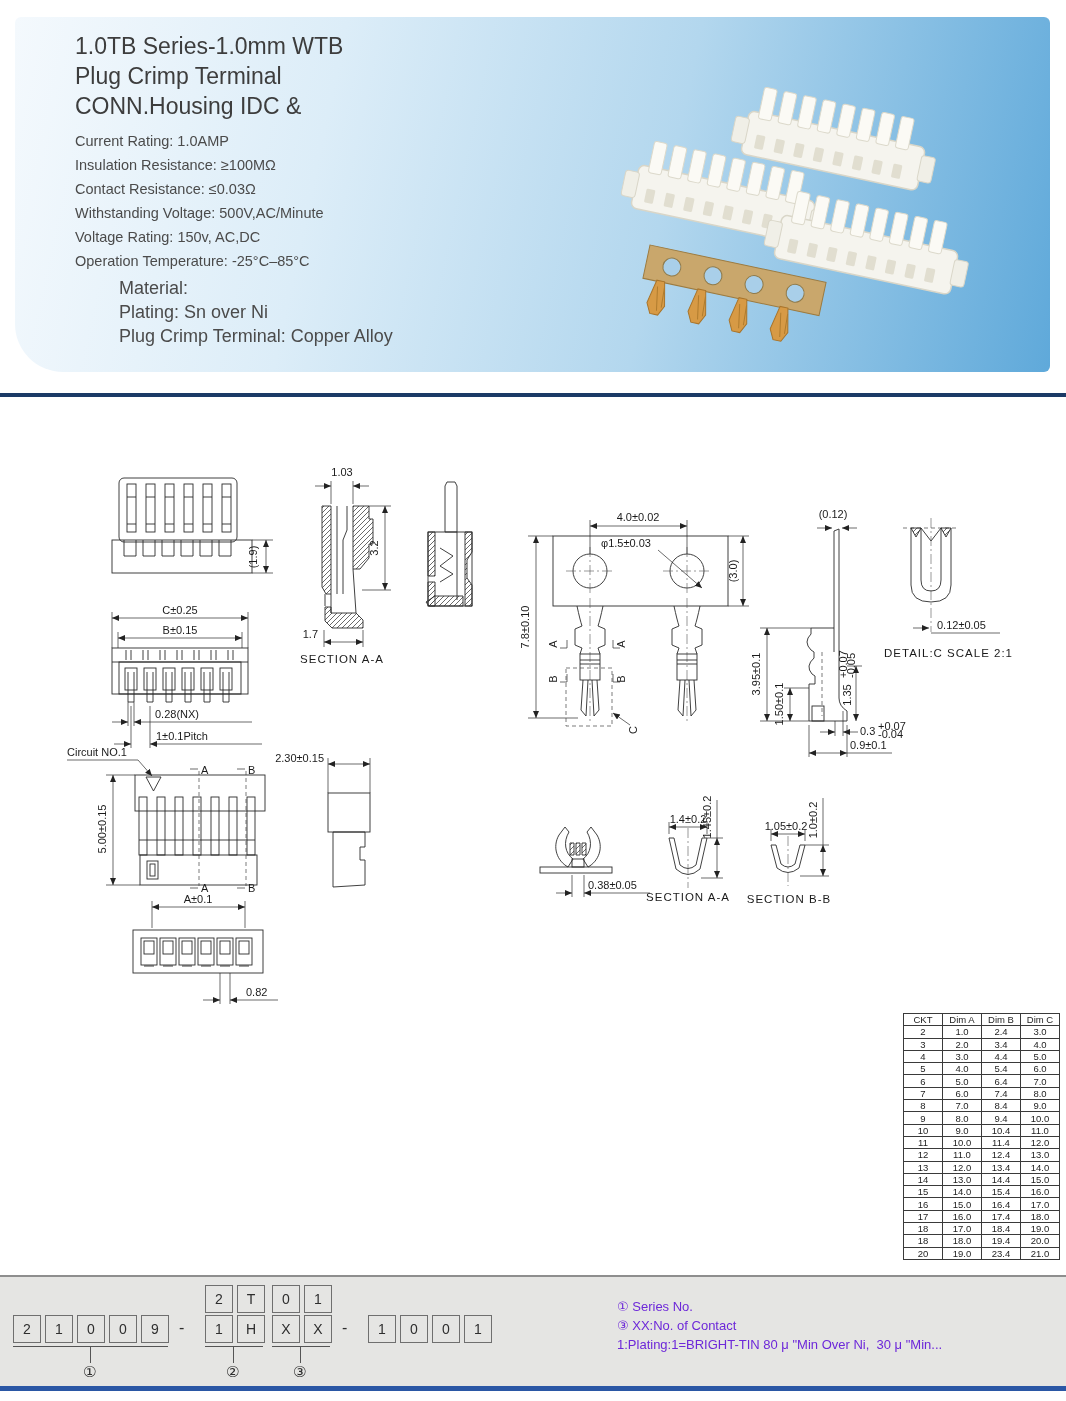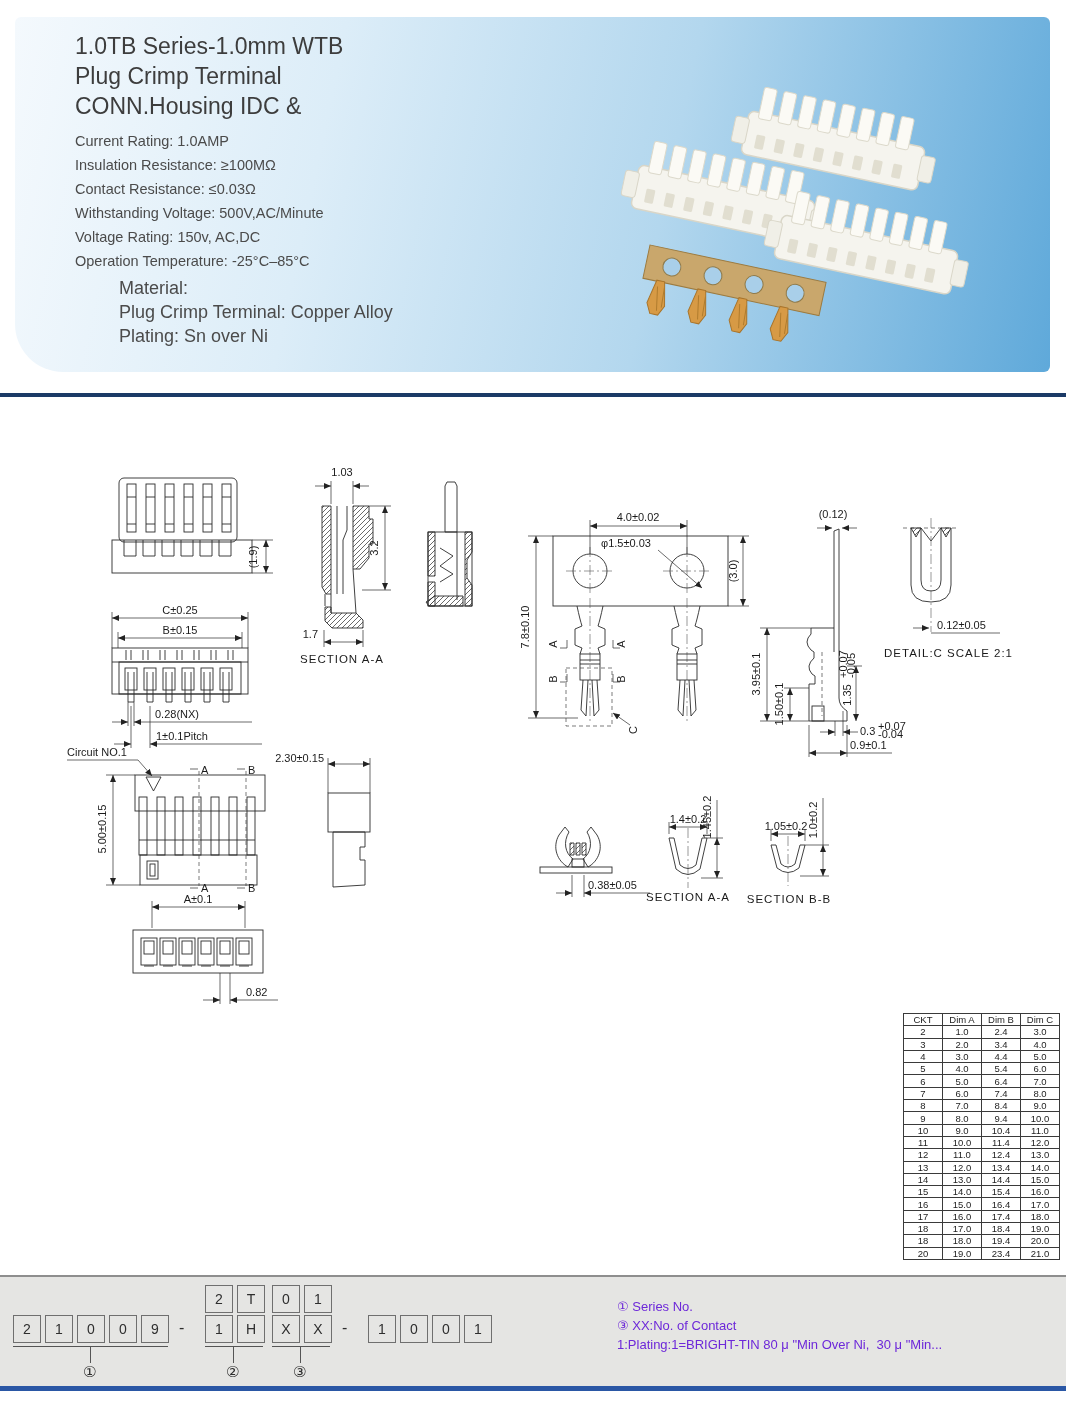--- a/index.html
+++ b/index.html
@@ -58,22 +58,22 @@
         <div>Current Rating: 1.0AMP</div>
         <div>Insulation Resistance: ≥100MΩ</div>
         <div>Contact Resistance: ≤0.03Ω</div>
         <div>Withstanding Voltage: 500V,AC/Minute</div>
         <div>Voltage Rating: 150v, AC,DC</div>
         <div>Operation Temperature: -25°C–85°C</div>
       </div>
     <div class="material-block">
       <div>Material:</div>
       <div>
+          <div>Plating: Sn over Ni</div>
           <div>Plug Crimp Terminal: Copper Alloy</div>
-          <div>Plating: Sn over Ni</div>
         </div>
     </div>
 
     <svg class="photos" width="440" height="310" viewBox="0 0 440 310">
       <defs>
         <g id="conn">
           <rect x="0" y="26" width="180" height="44" rx="6" fill="#f5f4ee" stroke="#d9d6c8" stroke-width="1.5"></rect>
           <rect x="-12" y="34" width="14" height="26" rx="3" fill="#f0efe7" stroke="#d9d6c8"></rect>
           <rect x="178" y="34" width="14" height="26" rx="3" fill="#f0efe7" stroke="#d9d6c8"></rect>
           <rect x="10" y="0" width="13" height="32" rx="2.5" fill="#fbfaf5" stroke="#dcd9cb"></rect>

